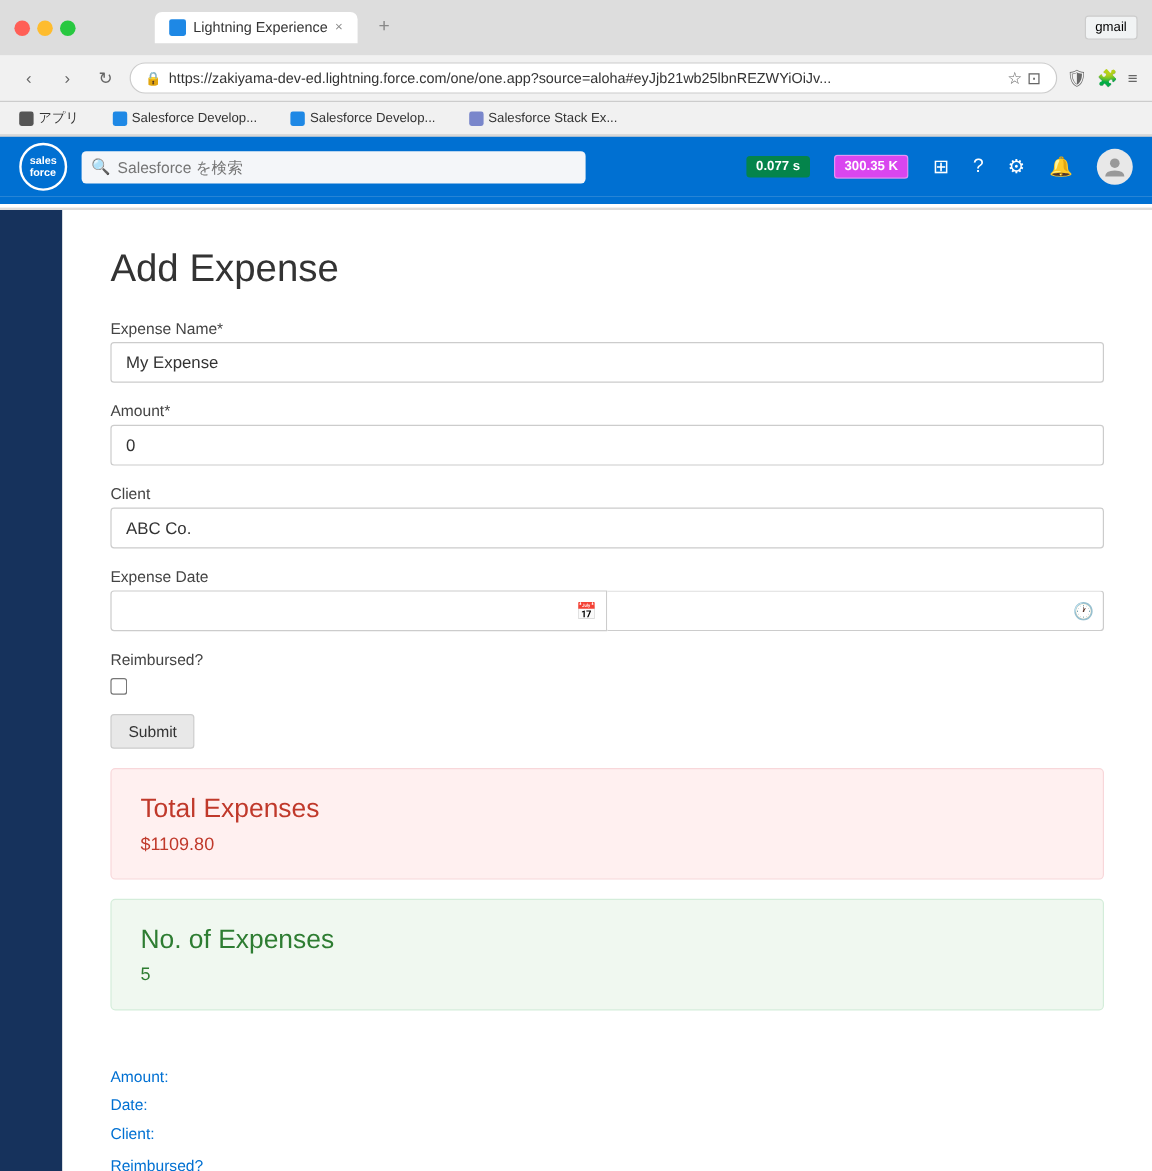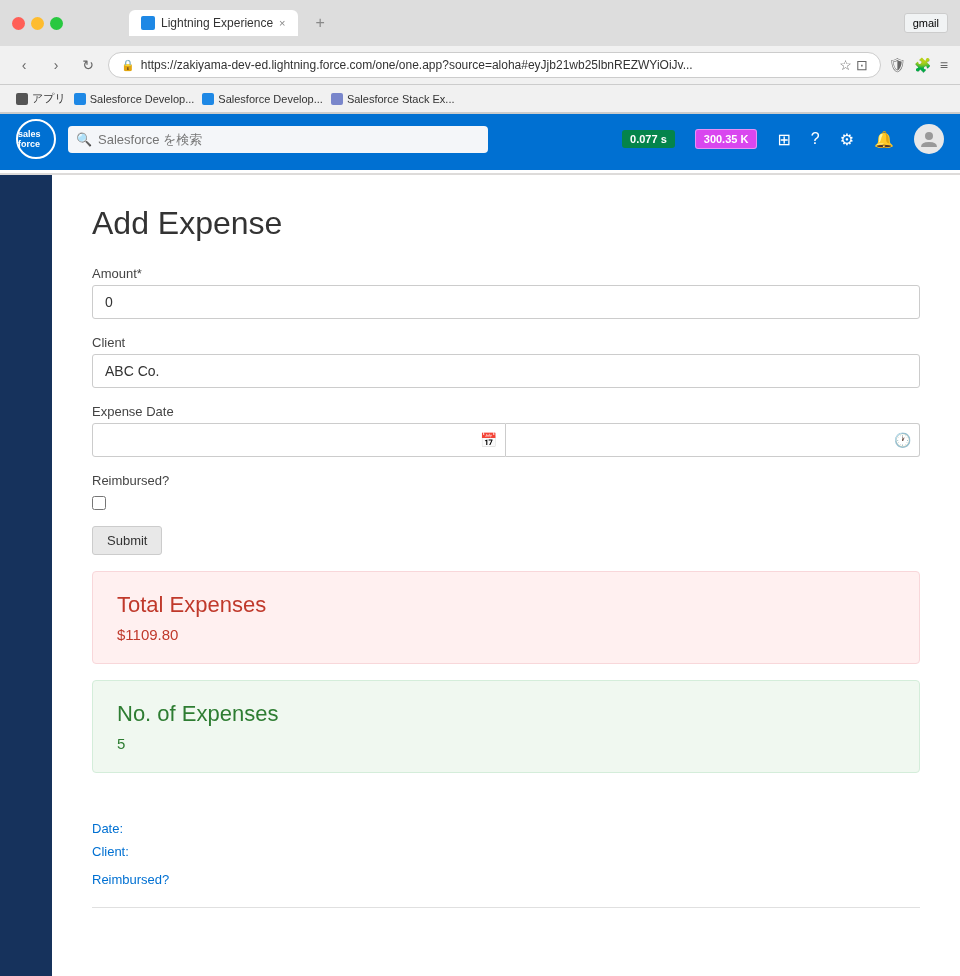--- a/index.html
+++ b/index.html
@@ -22,27 +22,27 @@
     
     .address-bar { display: flex; align-items: center; padding: 6px 12px; background: #f1f1f1; gap: 8px; border-bottom: 1px solid #ccc; }
     .nav-btn { width: 24px; height: 24px; display: flex; align-items: center; justify-content: center; color: #666; font-size: 14px; cursor: pointer; border-radius: 50%; }
     .url-bar { flex: 1; display: flex; align-items: center; background: white; border: 1px solid #ccc; border-radius: 20px; padding: 4px 12px; gap: 6px; font-size: 12px; }
     .lock-icon { color: #4caf50; font-size: 11px; }
     .url-text { flex: 1; color: #333; font-size: 12px; overflow: hidden; text-overflow: ellipsis; white-space: nowrap; }
     .url-actions { display: flex; gap: 4px; }
     .url-action-btn { color: #666; font-size: 14px; cursor: pointer; }
 
     
-    .bookmarks-bar { display: flex; align-items: center; padding: 4px 12px; background: #f1f1f1; gap: 0; border-bottom: 1px solid #ccc; font-size: 11px; }
+    .bookmarks-bar { display: flex; align-items: center; padding: 4px 12px; background: #f1f1f1; gap: 20px; border-bottom: 1px solid #ccc; font-size: 11px; }
     .bookmark-item { display: flex; align-items: center; gap: 4px; color: #333; cursor: pointer; padding: 2px 4px; border-radius: 3px; }
     .bookmark-icon { width: 12px; height: 12px; background: #1e88e5; border-radius: 2px; }
 
     
     .sf-header { background: #0070d2; display: flex; align-items: center; padding: 0 16px; height: 50px; gap: 12px; }
-    .sf-logo { width: 40px; height: 40px; background: #0070d2; border: 2px solid white; border-radius: 50%; display: flex; align-items: center; justify-content: flex-start; color: white; font-size: 10px; font-weight: bold; }
+    .sf-logo { width: 40px; height: 40px; background: #0070d2; border: 2px solid white; border-radius: 50%; display: flex; align-items: center; justify-content: center; color: white; font-size: 10px; font-weight: bold; }
     .sf-search { flex: 1; max-width: 420px; position: relative; }
     .sf-search input { width: 100%; padding: 6px 12px 6px 30px; border-radius: 4px; border: none; font-size: 13px; background: #f4f6f9; }
     .sf-search-icon { position: absolute; left: 8px; top: 50%; transform: translateY(-50%); color: #666; font-size: 13px; }
     .sf-header-right { margin-left: auto; display: flex; align-items: center; gap: 20px; }
     .sf-badge { background: #04844b; color: white; padding: 3px 8px; border-radius: 3px; font-size: 11px; font-weight: bold; }
     .sf-badge2 { background: #d946ef; color: white; padding: 3px 8px; border-radius: 3px; font-size: 11px; font-weight: bold; border: 1px solid rgba(255,255,255,0.4); }
     .sf-header-icon { color: white; font-size: 16px; cursor: pointer; }
     .sf-avatar { width: 30px; height: 30px; border-radius: 50%; background: #e8e8e8; display: flex; align-items: center; justify-content: center; font-size: 12px; color: #333; }
 
     
@@ -171,20 +171,24 @@
 
 <div style="display:flex; background:#f3f3f3;">
 
   <div style="width:52px; background:#16325c; min-height:820px;"></div>
 
   <div class="main-content" style="flex:1; margin:0;">
     <div class="page-container">
 
       <h1 class="page-title">Add Expense</h1>
 
+      <div class="form-group">
+        <label class="form-label">Expense Name*</label>
+        <input type="text" class="form-input" value="My Expense" style="">
+      </div>
 
       <div class="form-group">
         <label class="form-label">Amount*</label>
         <input type="text" class="form-input" value="0" style="">
       </div>
 
       <div class="form-group">
         <label class="form-label">Client</label>
         <input type="text" class="form-input" value="ABC Co." style="">
       </div>
@@ -224,20 +228,21 @@
       <div style="height:16px;"></div>
 
       <div class="summary-card card-green">
         <div class="card-title">No. of Expenses</div>
         <div class="card-value">5</div>
       </div>
 
       <div style="height:24px;"></div>
 
       <div class="summary-list">
+        <div class="summary-item">Amount:</div>
         <div class="summary-item">Date:</div>
         <div class="summary-item">Client:</div>
         <div style="margin-top:4px;">
           <div class="summary-item">Reimbursed?</div>
 
         </div>
       </div>
 
     </div>
   </div>

